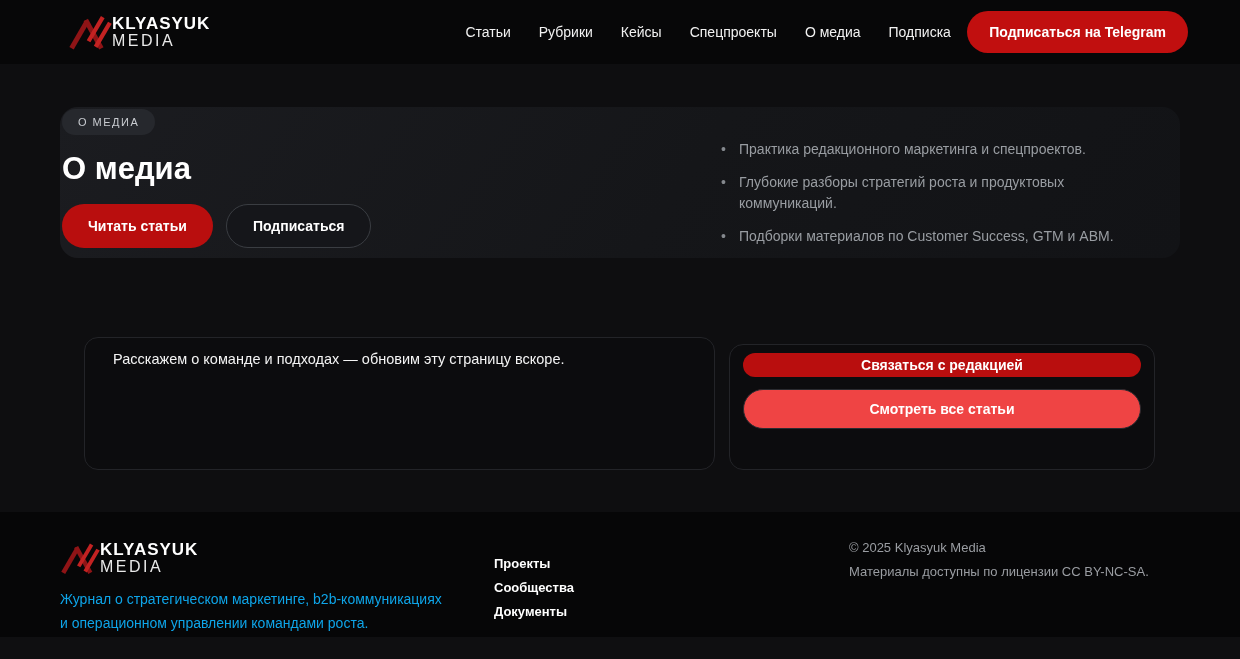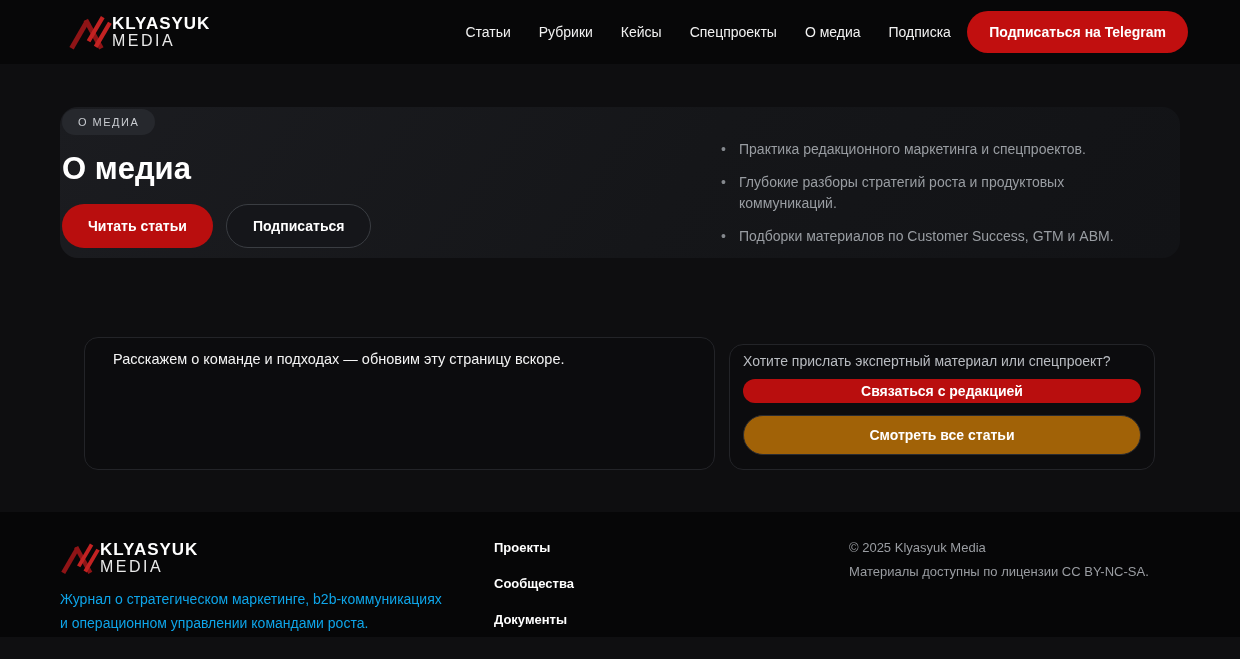--- a/index.html
+++ b/index.html
@@ -96,37 +96,37 @@
   .cta-card { width:426px; height:126px; margin-top:7px; padding:8px 13px 13px; }
   .cta-question { color:#b9bcc1; font-size:14px; margin-bottom:10px; }
   .btn-contact {
     display:block; width:100%; height:24px;
     background:#b90e0e; color:#fff; border:none;
     border-radius:20px; font-size:14px; font-weight:bold;
     cursor:pointer; font-family:"Liberation Sans", sans-serif;
   }
   .btn-all {
     display:block; width:100%; height:40px; margin-top:12px;
-    background:#a16207; color:#fff;
+    background:#ef4444; color:#fff;
     border:1px solid #2a2b30;
     border-radius:20px; font-size:14px; font-weight:bold;
     cursor:pointer; font-family:"Liberation Sans", sans-serif;
   }
 
   
   .footer {
     margin-top:42px;
     background:#060607;
     height:125px;
     padding-top:24px;
   }
   .footer-inner { width:1120px; margin:0 auto; display:flex; }
   .footer-col1 { width:434px; }
   .footer-tagline { color:#0ea5e9; font-size:14px; line-height:1.7; margin-top:8px; width:390px; }
-  .footer-col2 { display:flex; flex-direction:column; gap:21px; padding-top:4px; }
+  .footer-col2 { display:flex; flex-direction:column; gap:9px; padding-top:4px;justify-content:center; }
   .footer-col2 a { color:#fff; font-size:13px; font-weight:bold; text-decoration:none; cursor:pointer; }
   .footer-col3 { margin-left:275px; padding-top:4px; }
   .footer-col3 div { color:#9a9da2; font-size:13px; margin-bottom:9px; }
 
   .bottom-strip { height:22px; background:#0f0f11; }
 </style>
 </head>
 <body>
 
 <header class="header">
@@ -172,21 +172,20 @@
       <li>Глубокие разборы стратегий роста и продуктовых коммуникаций.</li>
       <li>Подборки материалов по Customer Success, GTM и ABM.</li>
     </ul>
   </section>
 
   <section class="main-row">
     <div class="card about-card">
       <p>Расскажем о команде и подходах — обновим эту страницу вскоре.</p>
     </div>
     <div class="card cta-card">
-      <div class="cta-question">Хотите прислать экспертный материал или спецпроект?</div>
       <button class="btn-contact">Связаться с редакцией</button>
       <button class="btn-all">Смотреть все статьи</button>
     </div>
   </section>
 </div>
 
 <footer class="footer">
   <div class="footer-inner">
     <div class="footer-col1">
       <div class="logo">

